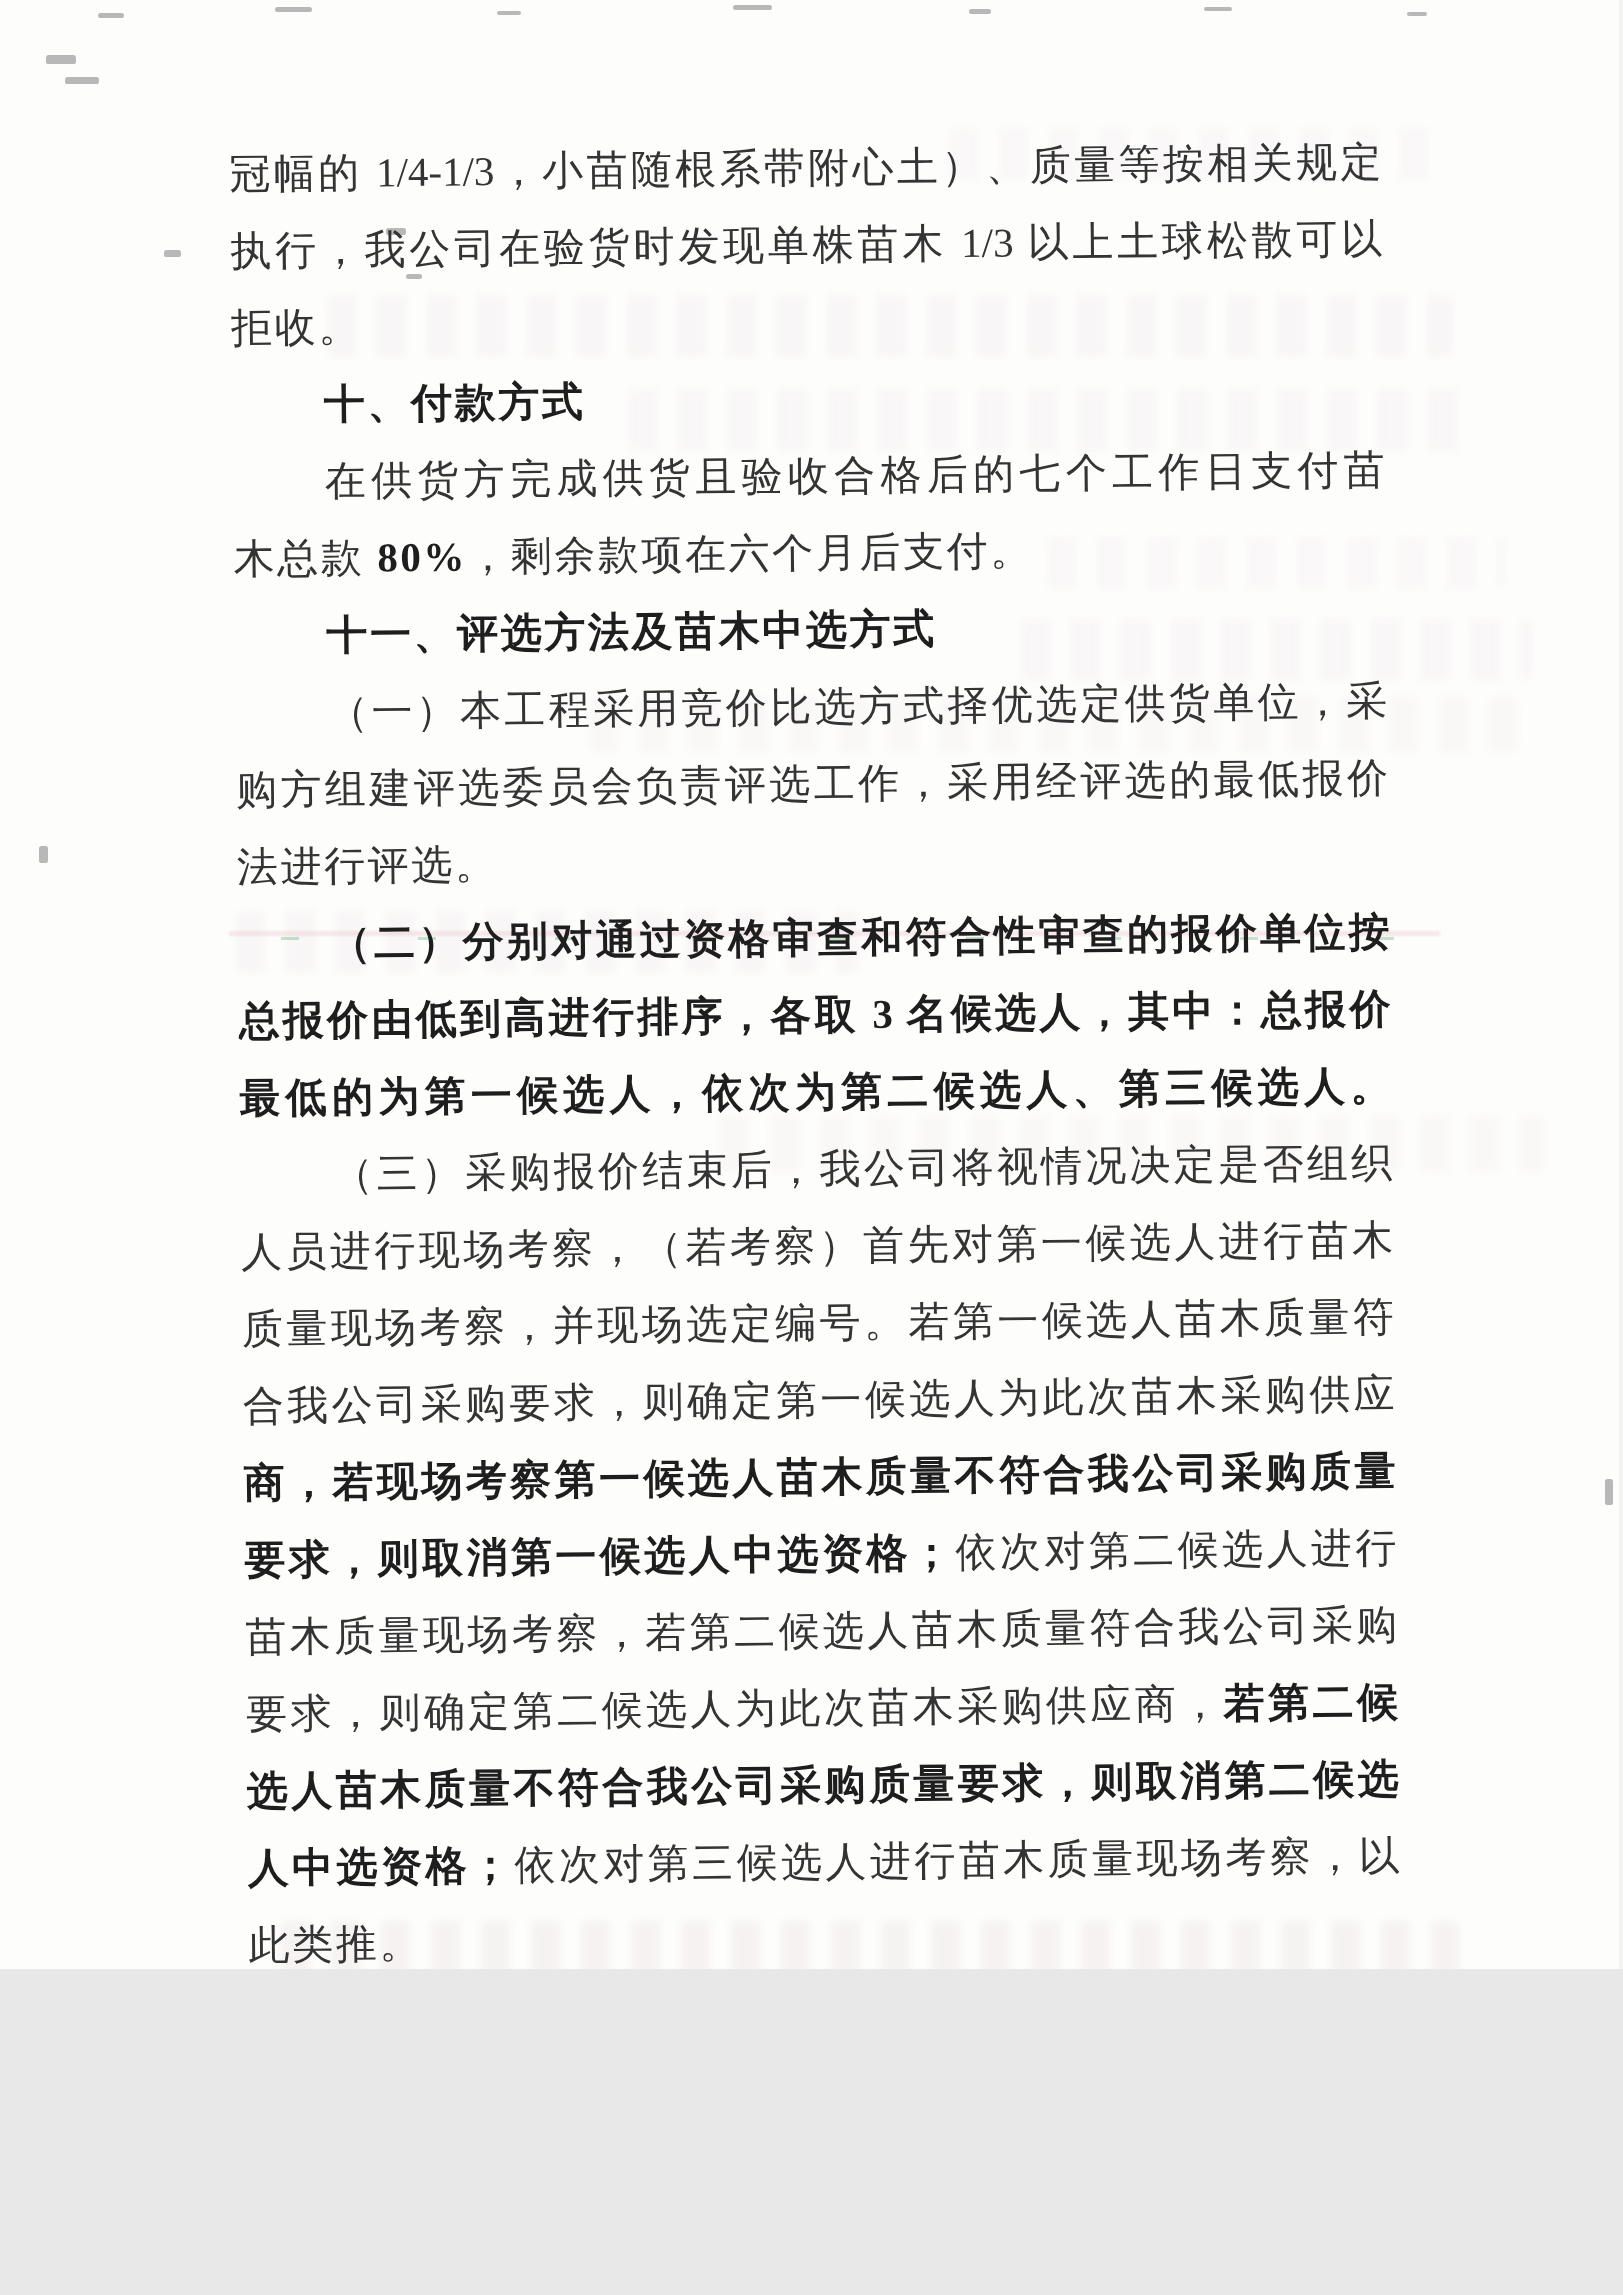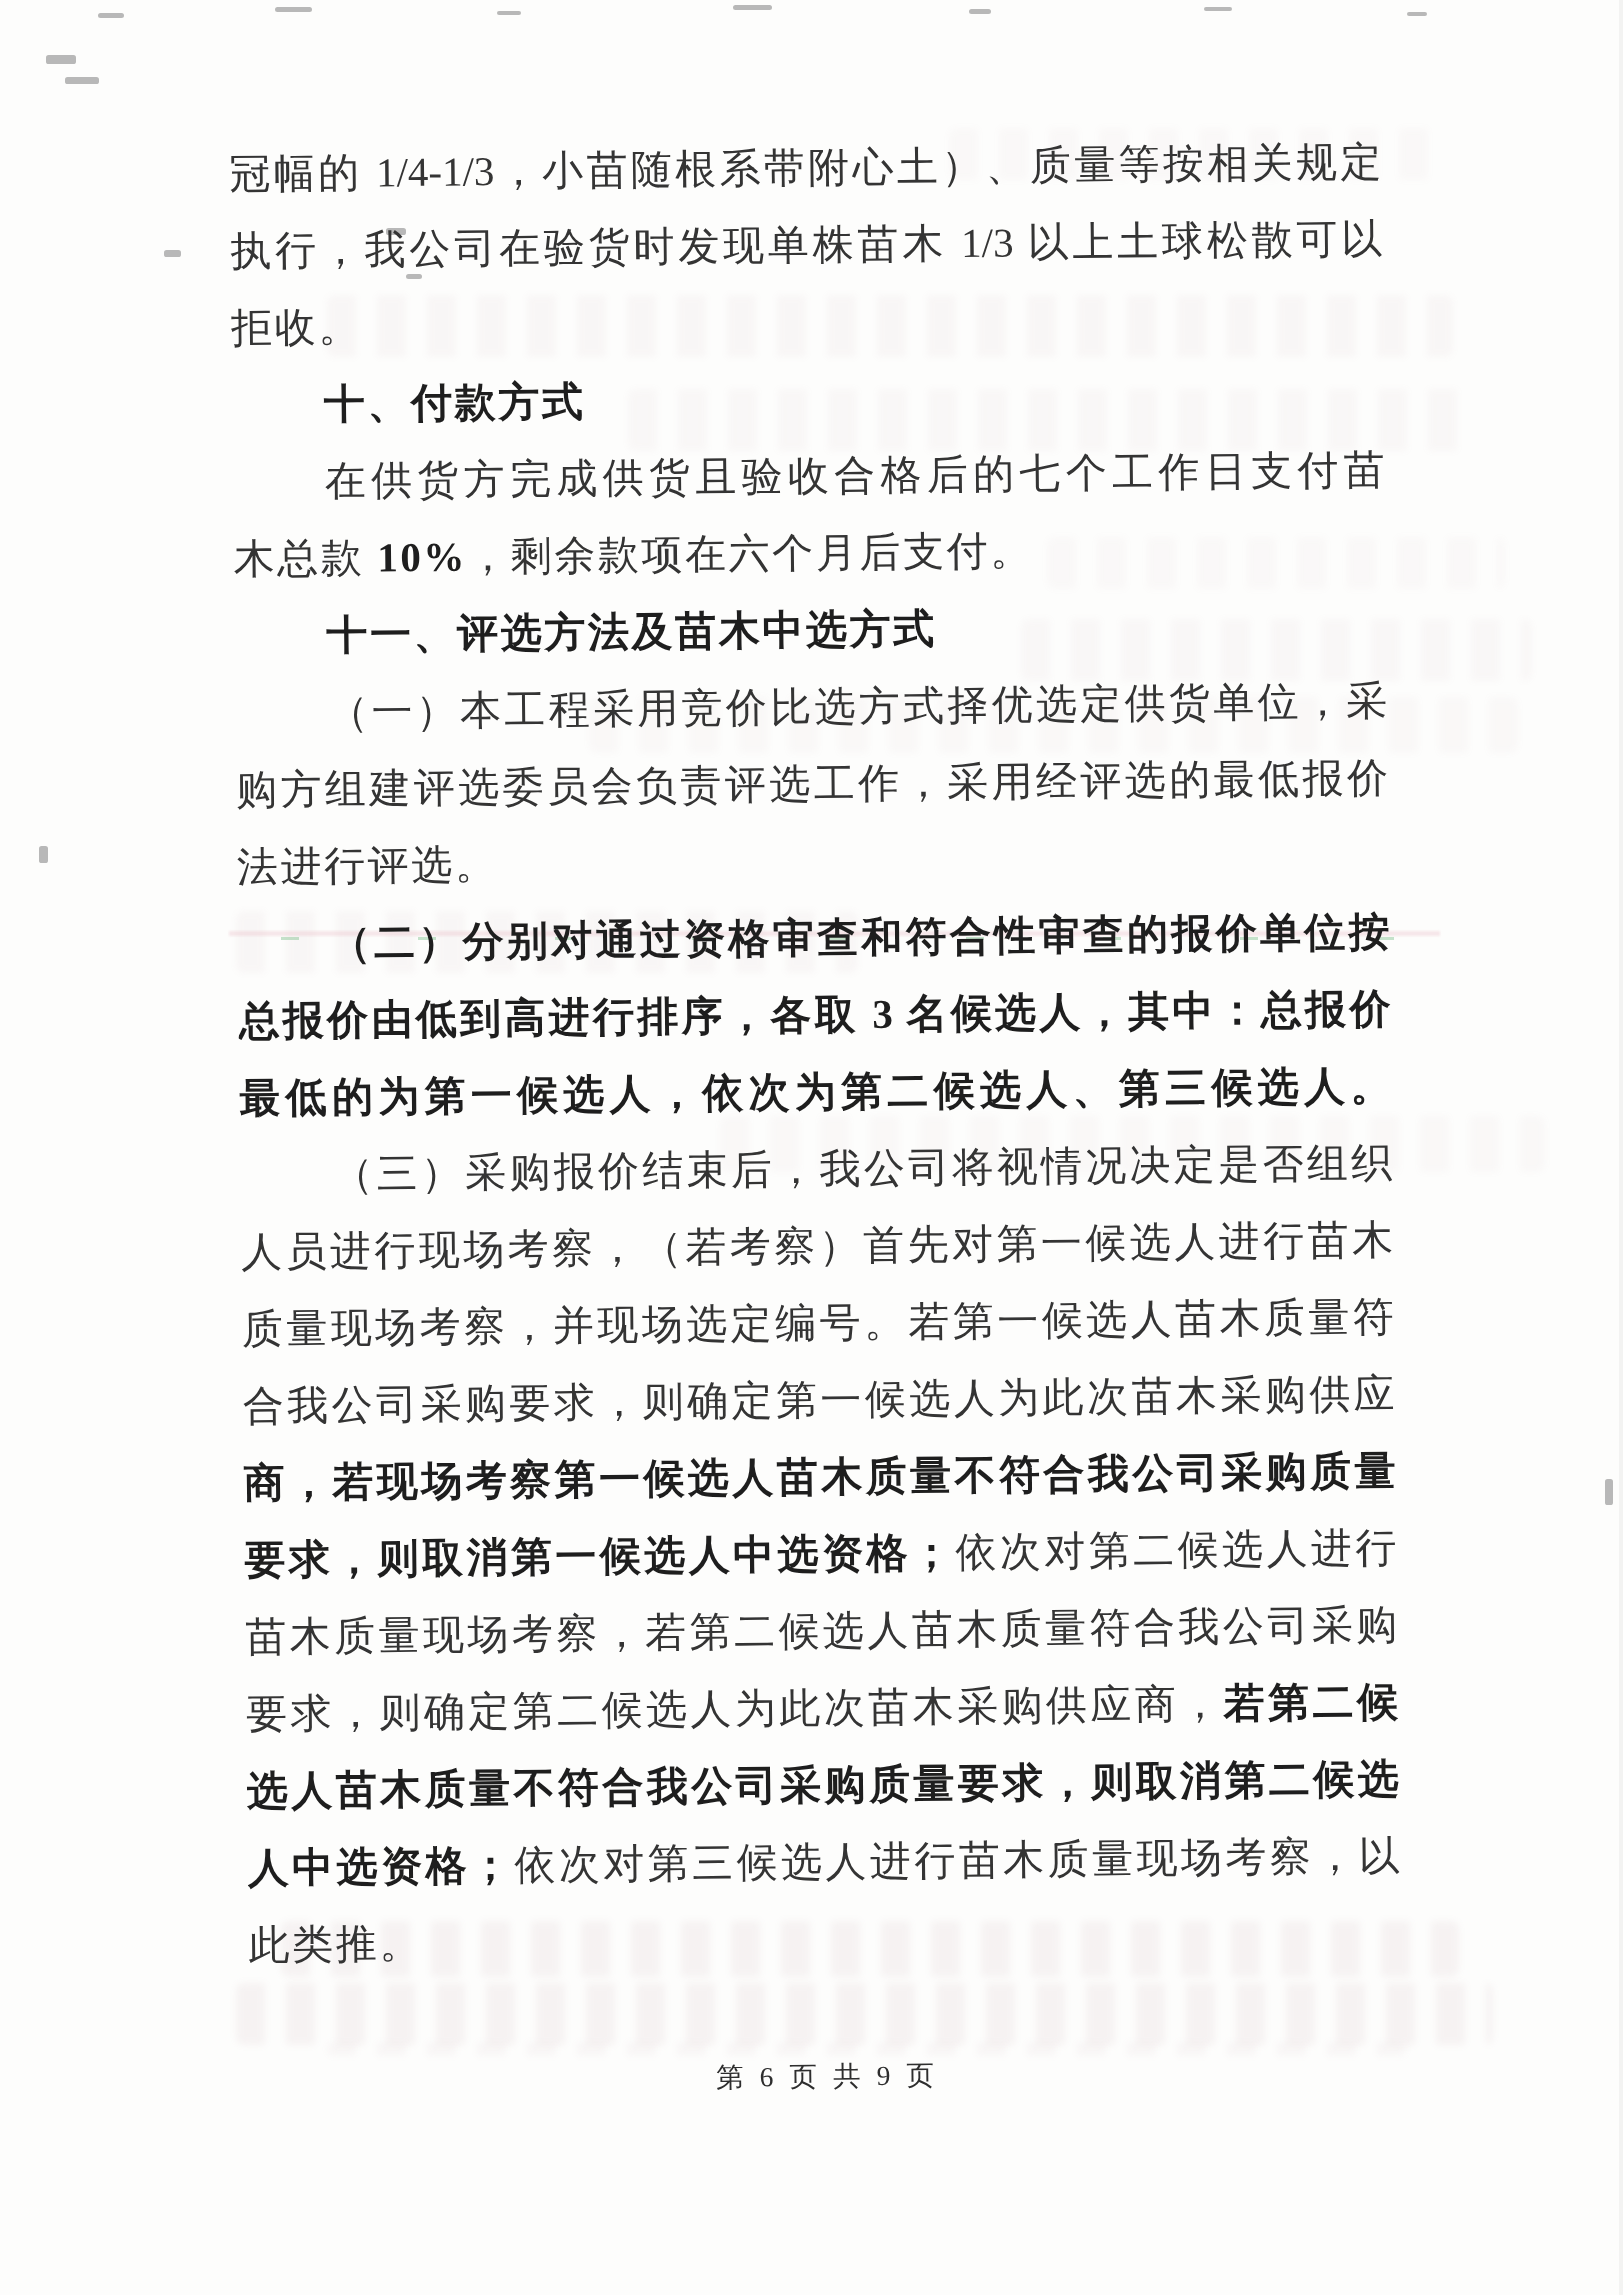--- a/index.html
+++ b/index.html
@@ -3,21 +3,21 @@
 <meta charset="utf-8">
 <style>
   html, body {
     margin: 0;
     padding: 0;
     background: #e8e8e8;
   }
   .page {
     position: relative;
     width: 1623px;
-    height: 2295px;
+    height: 1969px;
     background: #fdfdfc;
     overflow: hidden;
     font-family: "Liberation Serif", "DejaVu Serif", serif;
   }
   
   .doc {
     position: absolute;
     left: 229px;
     top: 136px;
     width: 1152px;
@@ -126,21 +126,21 @@
     <div class="edge-shade"></div>
   </div>
 
   <div class="doc">
     <div id="doc-lines">
         <div class="line justify"><span class="run">冠幅的 1/4-1/3，小苗随根系带附心土）、质量等按相关规定</span></div>
         <div class="line justify"><span class="run">执行，我公司在验货时发现单株苗木 1/3 以上土球松散可以</span></div>
         <div class="line left"><span class="run">拒收。</span></div>
         <div class="line left indent"><span class="run b">十、付款方式</span></div>
         <div class="line justify indent"><span class="run">在供货方完成供货且验收合格后的七个工作日支付苗</span></div>
-        <div class="line left"><span class="run">木总款 </span><span class="run b">10%</span><span class="run">，剩余款项在六个月后支付。</span></div>
+        <div class="line left"><span class="run">木总款 </span><span class="run b">80%</span><span class="run">，剩余款项在六个月后支付。</span></div>
         <div class="line left indent"><span class="run b">十一、评选方法及苗木中选方式</span></div>
         <div class="line justify indent"><span class="run">（一）本工程采用竞价比选方式择优选定供货单位，采</span></div>
         <div class="line justify"><span class="run">购方组建评选委员会负责评选工作，采用经评选的最低报价</span></div>
         <div class="line left"><span class="run">法进行评选。</span></div>
         <div class="line justify indent"><span class="run b">（二）分别对通过资格审查和符合性审查的报价单位按</span></div>
         <div class="line justify"><span class="run b">总报价由低到高进行排序，各取 3 名候选人，其中：总报价</span></div>
         <div class="line justify"><span class="run b">最低的为第一候选人，依次为第二候选人、第三候选人。</span></div>
         <div class="line justify indent"><span class="run">（三）采购报价结束后，我公司将视情况决定是否组织</span></div>
         <div class="line justify"><span class="run">人员进行现场考察，（若考察）首先对第一候选人进行苗木</span></div>
         <div class="line justify"><span class="run">质量现场考察，并现场选定编号。若第一候选人苗木质量符</span></div>

